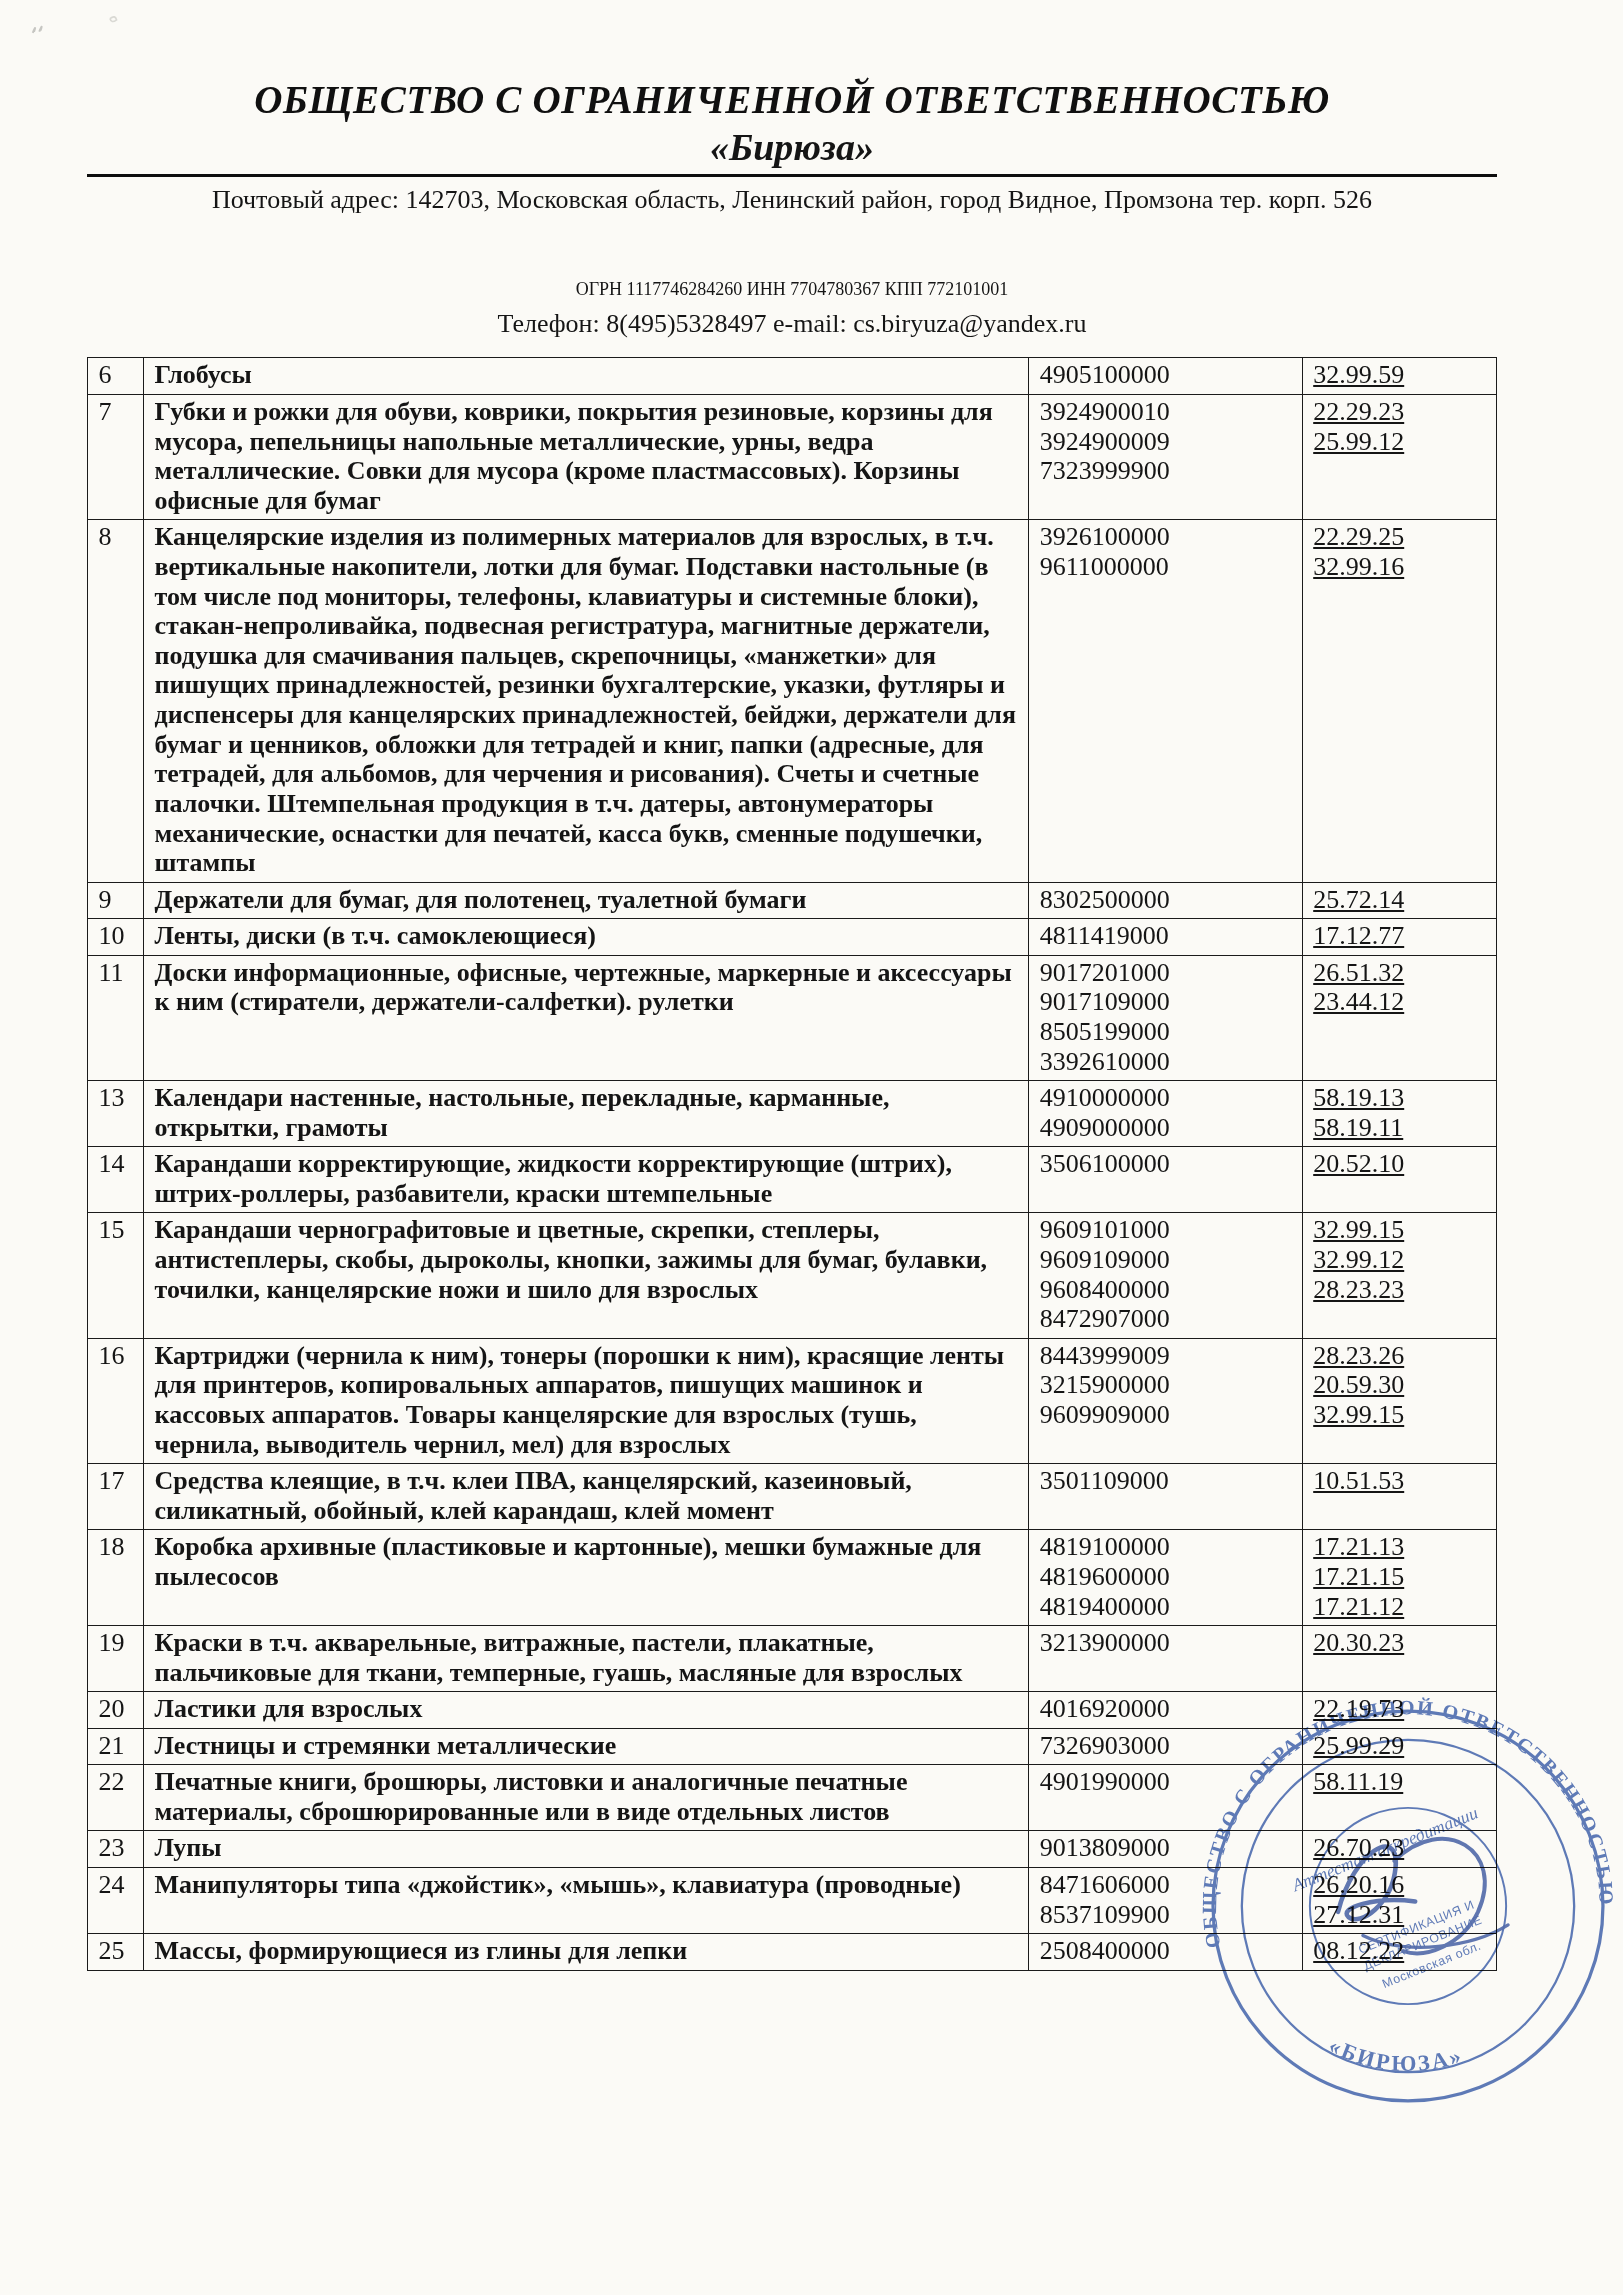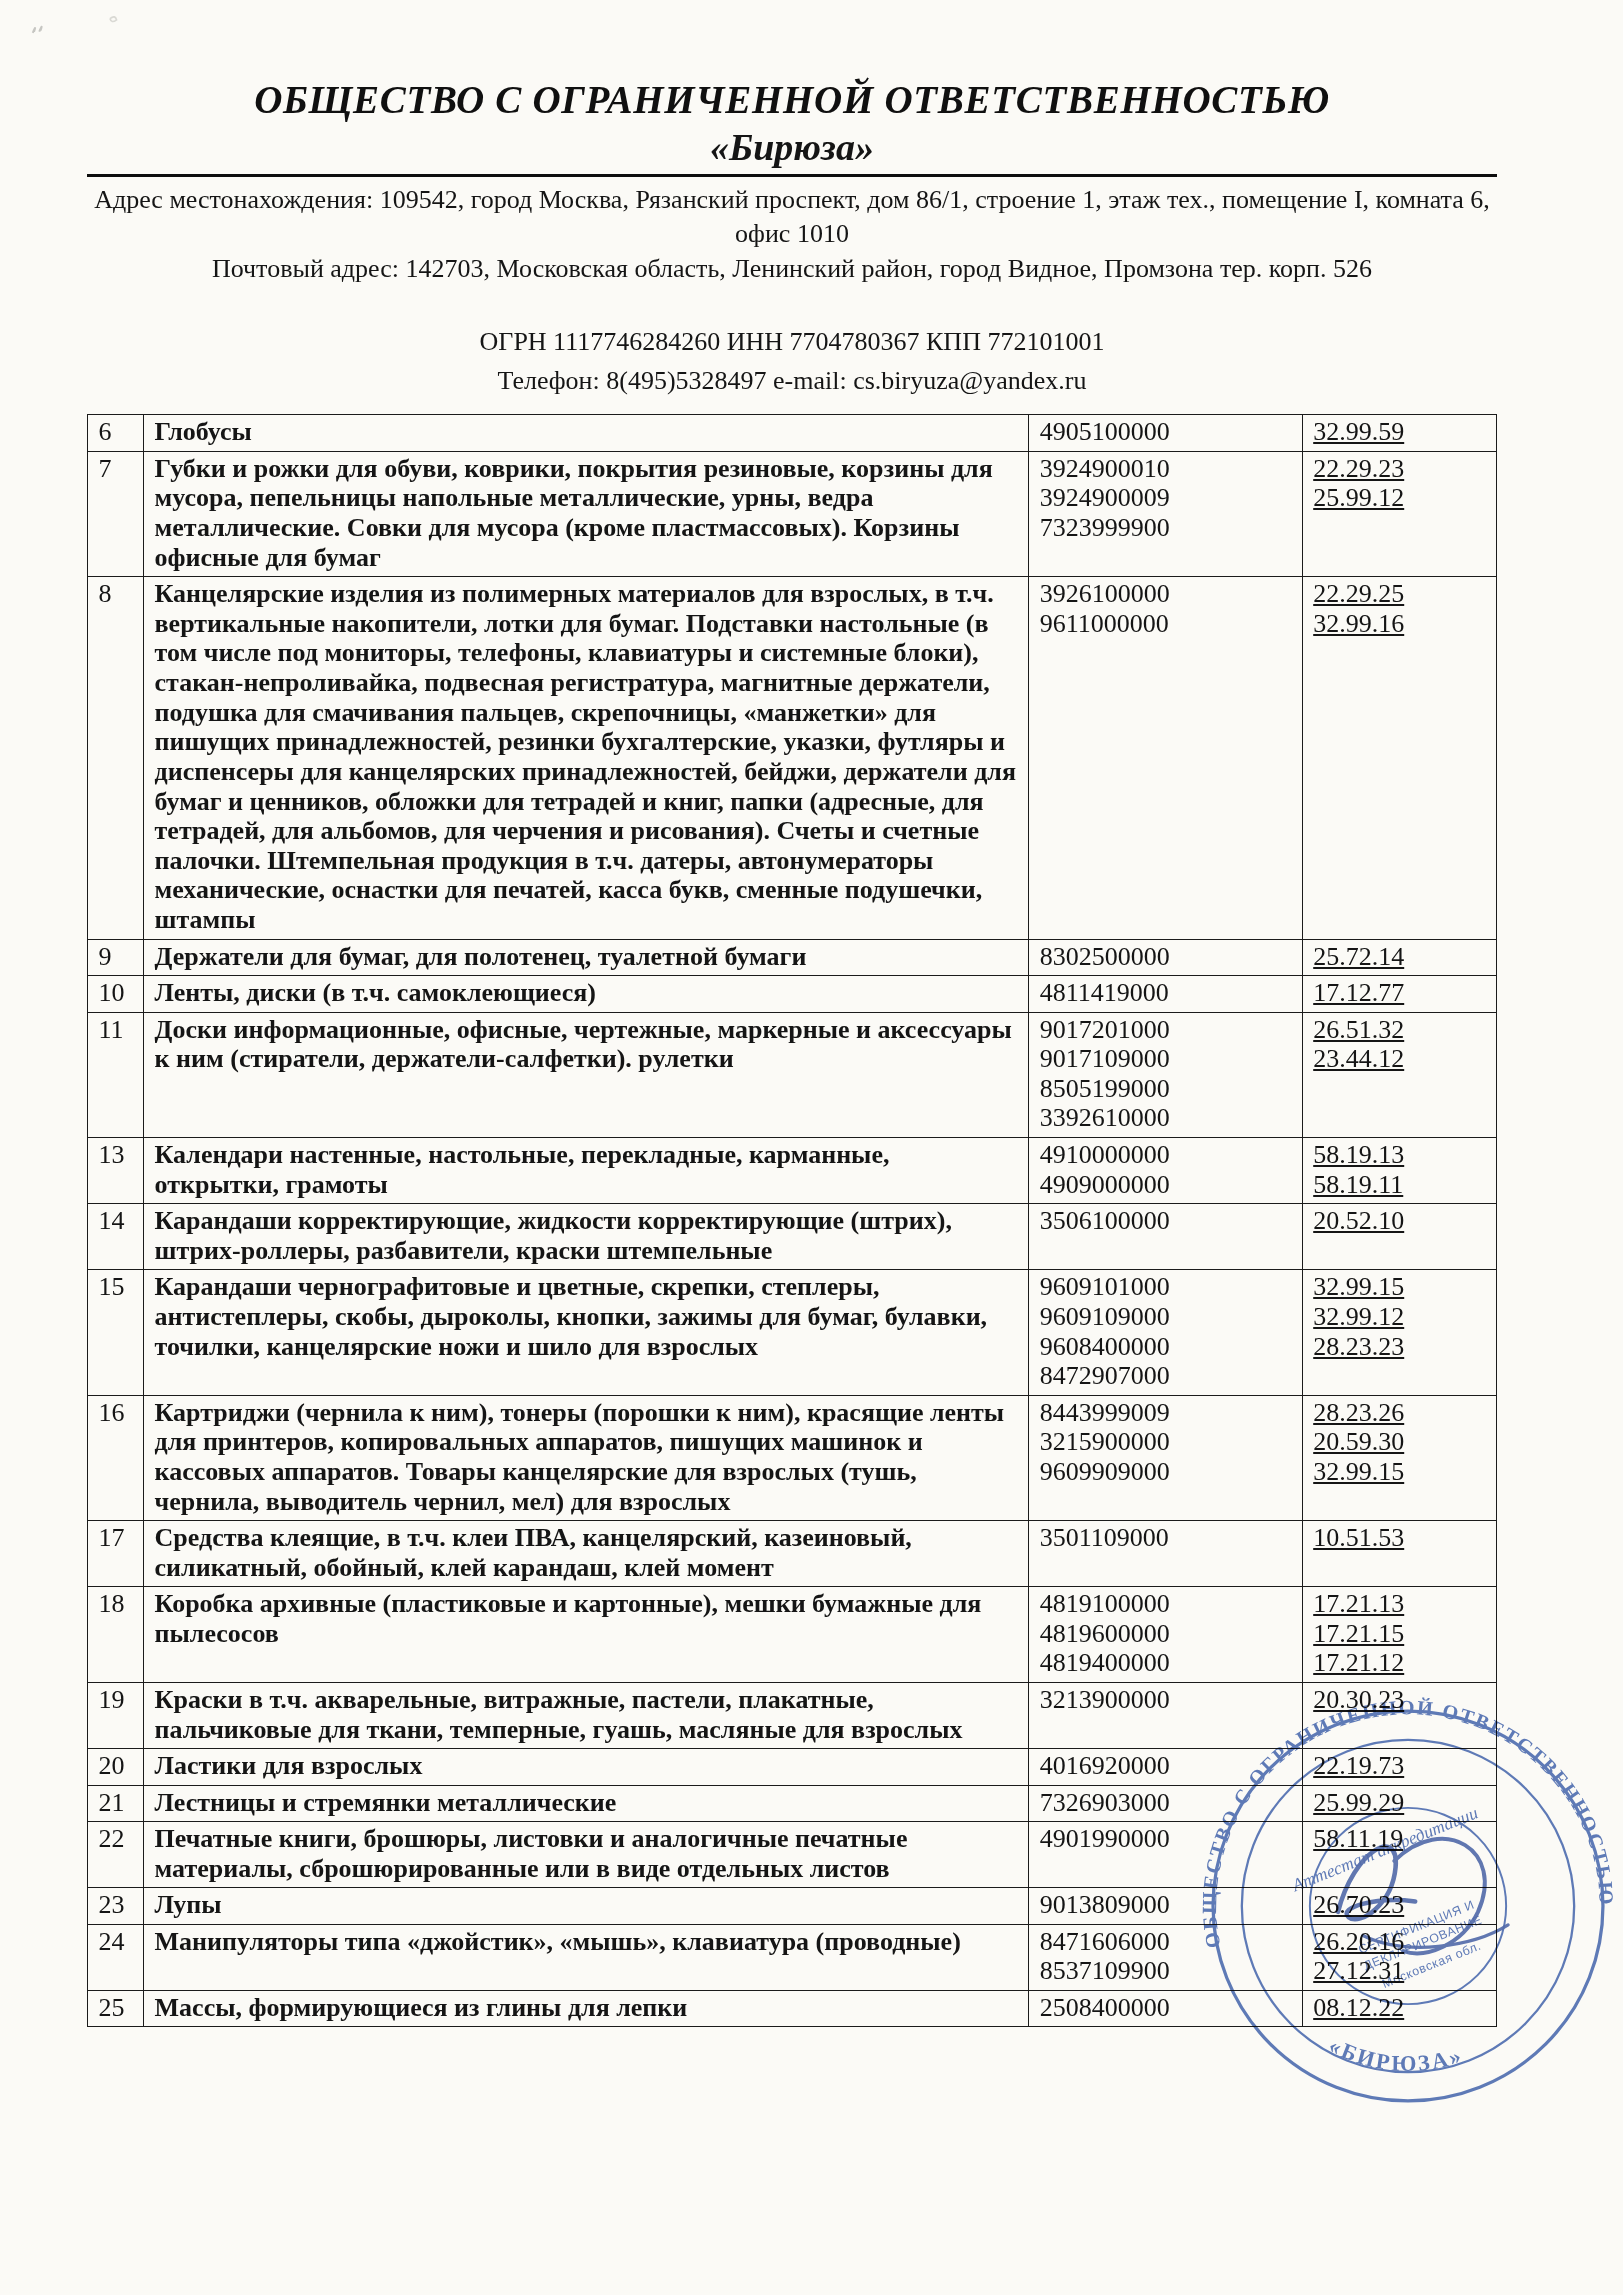--- a/index.html
+++ b/index.html
@@ -19,21 +19,21 @@
     text-align:center; letter-spacing:0.7px; color:#101010;
   }
   .doc-subtitle{
     font-size:38px; font-weight:bold; font-style:italic;
     text-align:center; margin-top:2.6px;
   }
   .title-rule{ border-bottom:3.9px solid #0d0d0d; margin-top:5.2px; }
 
   .addr{ font-size:26px; text-align:center; line-height:1.3; margin-top:6.5px; }
   .addr + .addr{ margin-top:1.3px;text-align:center; }
-  .reg-line{ font-size:26px; text-align:center; margin-top:41px; }
+  .reg-line{ font-size:18px; text-align:center; margin-top:62px; }
   .contact-line{ font-size:26px; text-align:center; margin-top:9px; }
 
   table.items{
     width:100%;
     border-collapse:collapse;
     margin-top:18.3px;
     table-layout:fixed;
   }
   table.items td{
     border:1.3px solid #1b1b1b;
@@ -72,21 +72,20 @@
   <path d="M 50 50 q 6 -14 2 -2 M 60 48 q 6 -14 2 -2" stroke="#9b9b98" stroke-width="3" fill="none" opacity="0.55"></path>
   <path d="M 168 28 q 8 -6 10 2 q -8 6 -10 -2" stroke="#b7b7b2" stroke-width="2.5" fill="none" opacity="0.5"></path>
 </svg>
 
 <div class="page">
 
   <header>
     <div class="doc-title">ОБЩЕСТВО С ОГРАНИЧЕННОЙ ОТВЕТСТВЕННОСТЬЮ</div>
     <div class="doc-subtitle">«Бирюза»</div>
     <div class="title-rule"></div>
-    <p class="addr">Адрес местонахождения: 109542, город Москва, Рязанский проспект, дом 86/1, строение 1, этаж тех., помещение I, комната 6, офис 1010</p>
     <p class="addr">Почтовый адрес: 142703, Московская область, Ленинский район, город Видное, Промзона тер. корп. 526</p>
     <p class="reg-line">ОГРН 1117746284260 ИНН 7704780367 КПП 772101001</p>
     <p class="contact-line">Телефон: 8(495)5328497 e-mail: cs.biryuza@yandex.ru</p>
   </header>
 
   <table class="items">
     <tbody>
   <tr class="item-row">
     <td class="c-num">6</td>
     <td class="c-desc">Глобусы</td>

